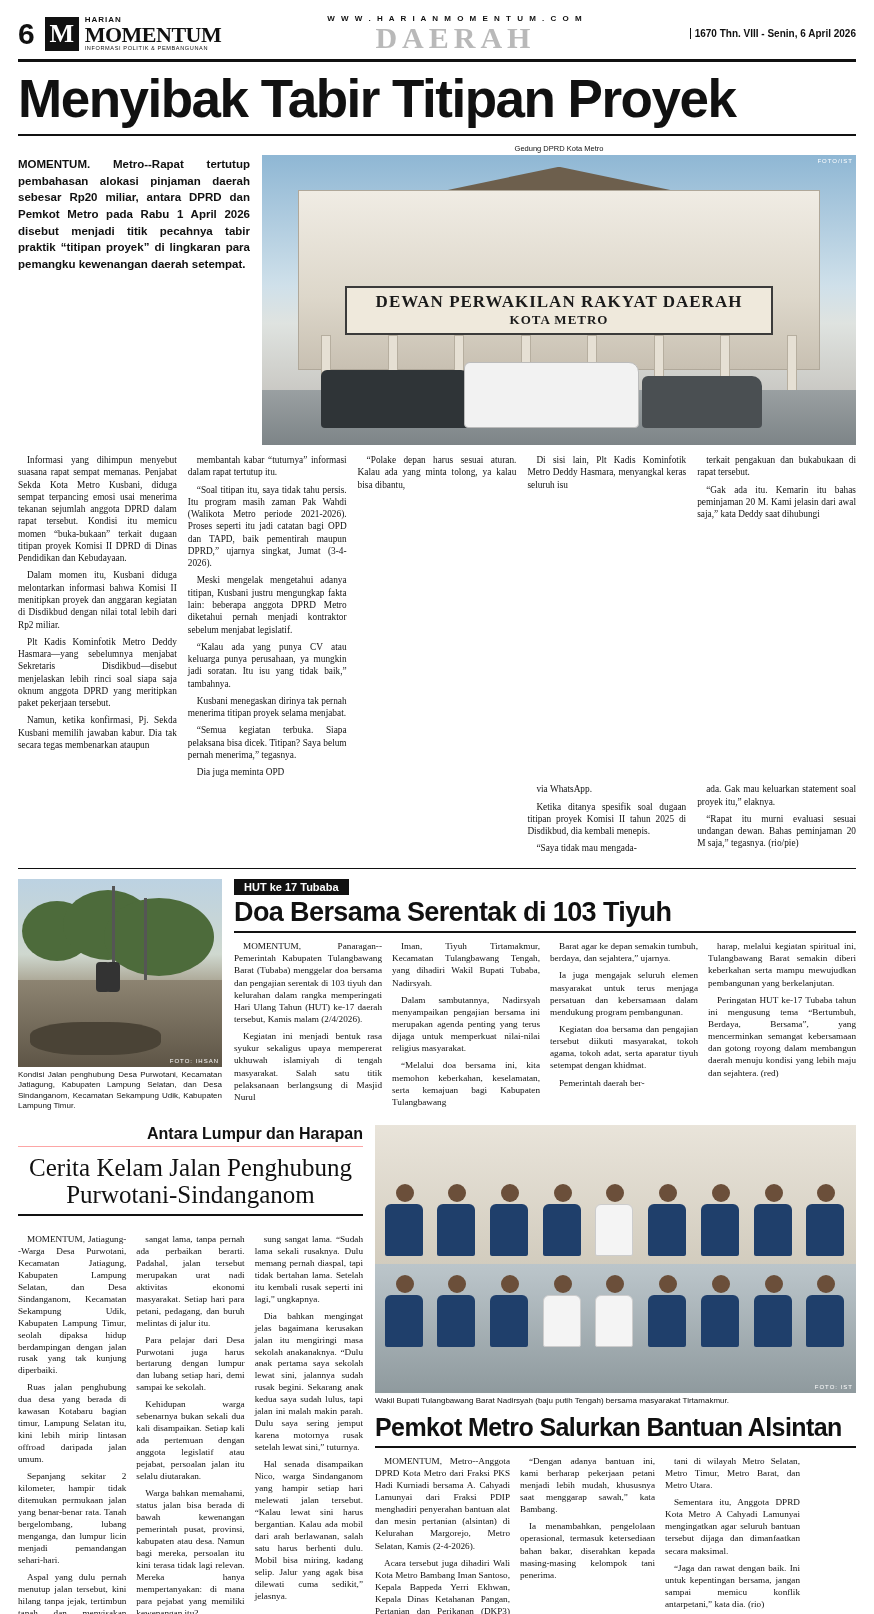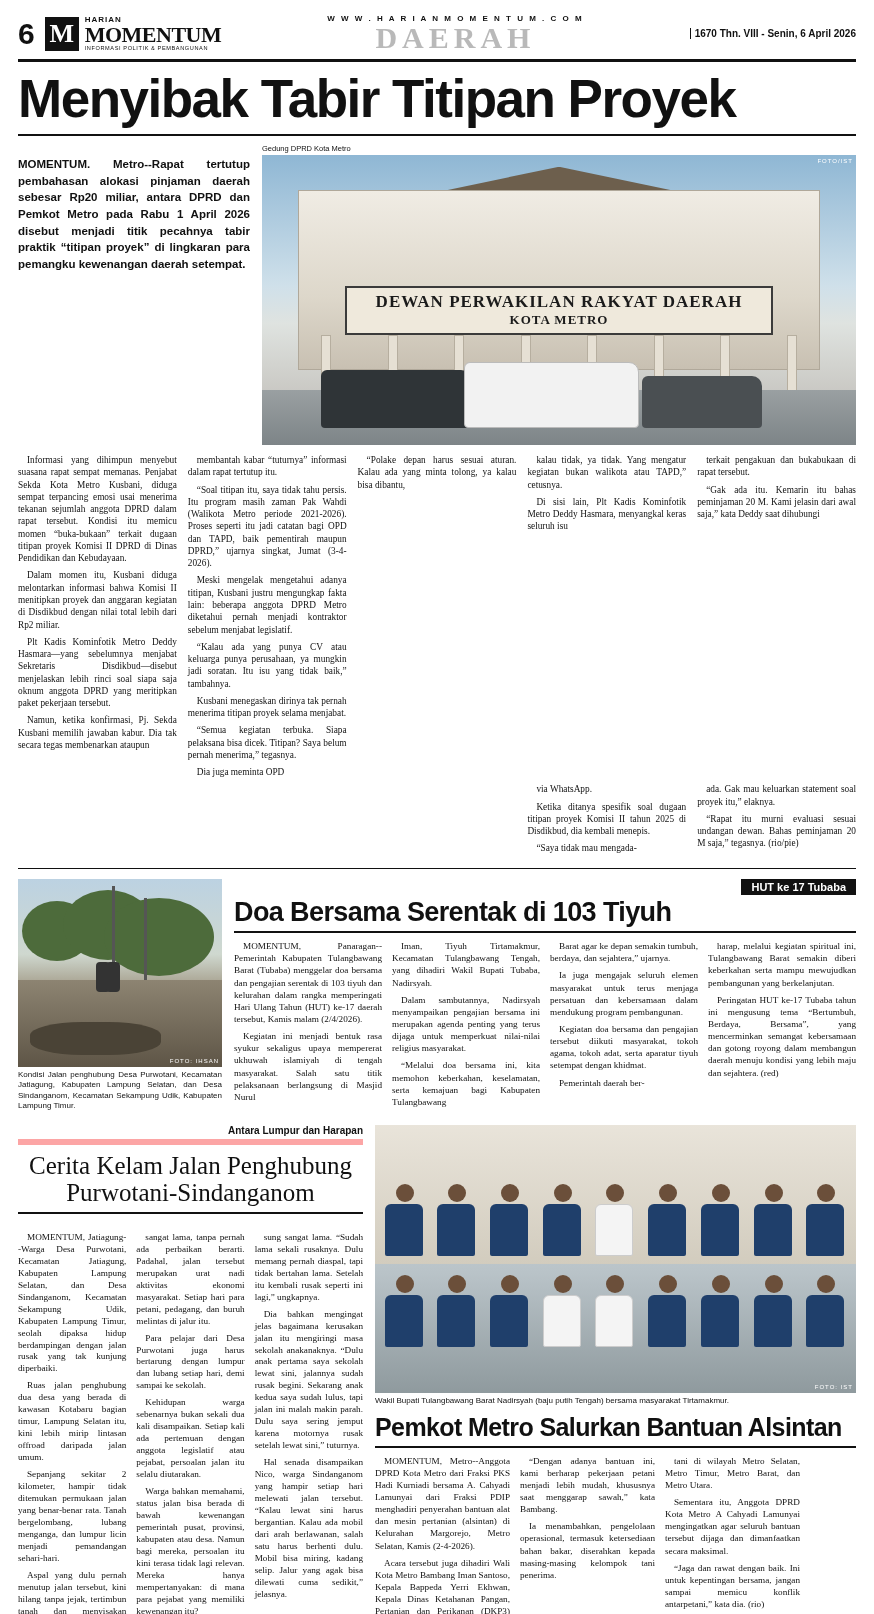--- a/index.html
+++ b/index.html
@@ -39,21 +39,21 @@
   }
 
   
   .top-story { display:flex; gap:12px; }
   .lead-col { width:232px;margin-top:12px; }
   .lead {
     font-family:"Liberation Sans", sans-serif;
     font-size:11.5px; line-height:1.45; font-weight:bold; text-align:justify;
   }
   .photo-col { flex:1; }
-  .photo-caption-top { font-family:"Liberation Sans", sans-serif; font-size:7.5px; text-align:left; line-height:1.2; margin-bottom:2px;}
+  .photo-caption-top { font-family:"Liberation Sans", sans-serif; font-size:7.5px; text-align:center; line-height:1.2; margin-bottom:2px;}
   .photo {
     position:relative; width:100%; height:290px; overflow:hidden;
     background: linear-gradient(#8fb7d4, #cfe0ea 45%, #dfe3e0 58%, #b9b4ae 100%);
     border:0;
     text-align:right;
   }
   .ph-bldg {
     position:absolute; left:6%; right:6%; top:12%; height:62%;
     background: linear-gradient(#f0ece4, #ddd7ca 60%, #c8c0b2 100%);
     border:1px solid #b0a89a;
@@ -101,39 +101,39 @@
   .p2-road { position:absolute; left:0; right:0; bottom:0; height:46%;
              background:linear-gradient(#8d8472,#5e5546); }
   .p2-water { position:absolute; left:6%; right:30%; bottom:6%; height:18%;
               background:#4a4336; border-radius:40%; }
   .p2-tree { position:absolute; background:#4d6b3b; border-radius:50%; }
   .p2-pole { position:absolute; width:3px; background:#555; }
   .p2-person { position:absolute; bottom:40%; width:14px; height:30px; background:#333; border-radius:4px; }
   .cred-right { position:absolute; right:3px; bottom:3px; font-family:"Liberation Sans",sans-serif; font-size:6px; color:#fff; letter-spacing:1px;}
   .cap { font-family:"Liberation Sans", sans-serif; font-size:8px; line-height:1.3; margin-top:3px; text-align:justify; }
 
-  .kicker-wrap { display:flex; align-items:center; gap:6px; justify-content:flex-end; }
+  .kicker-wrap { display:flex; align-items:center; gap:6px; justify-content:flex-start; }
   .kicker {
     background:#111; color:#fff; font-family:"Liberation Sans", sans-serif;
     font-weight:bold; font-size:11px; padding:2px 10px; display:inline-block;
   }
   .sec-title {
     font-family:"Liberation Sans", sans-serif; font-weight:bold;
     font-size:27px; line-height:1.05; letter-spacing:-0.6px;
     border-bottom:2px solid #111; padding-bottom:5px; margin-top:3px;
   }
   .mid-cols { display:flex; gap:10px; margin-top:7px; }
   .mc { width:148px; font-size:9.2px; line-height:1.32; text-align:justify; }
   .mc p { margin:0 0 5px 0; text-indent:9px; }
 
   
   .sec3 { display:flex; gap:12px; margin-top:12px; }
   .s3-left { width:345px; }
   .s3-right { flex:1; }
-  .over-head { text-align:right; font-family:"Liberation Sans", sans-serif; font-weight:bold; font-size:10px; border-bottom:6px solid #fca5a5; padding-bottom:3px;}
+  .over-head { text-align:right; font-family:"Liberation Sans", sans-serif; font-weight:bold; font-size:16px; border-bottom:1px solid #fca5a5; padding-bottom:3px;}
   .title-serif {
     font-family:"Liberation Serif", serif; font-size:25px; line-height:1.08;
     text-align:center; margin:7px 0 18px 0; border-bottom:2px solid #111; padding-bottom:6px;
   }
   .s3-cols { display:flex; gap:10px; }
   .s3c { width:110px; font-size:9.2px; line-height:1.3; text-align:justify; }
   .s3c p { margin:0 0 5px 0; text-indent:9px; }
 
   .photo3 { position:relative; width:100%; height:268px; overflow:hidden;
             background:linear-gradient(#d8dfe4,#b9c3c8 55%,#8f9a9e 100%); }
@@ -213,21 +213,20 @@
       <p>Meski mengelak mengetahui adanya titipan, Kusbani justru mengungkap fakta lain: beberapa anggota DPRD Metro diketahui pernah menjadi kontraktor sebelum menjabat legislatif.</p>
       <p>“Kalau ada yang punya CV atau keluarga punya perusahaan, ya mungkin jadi soratan. Itu isu yang tidak baik,” tambahnya.</p>
       <p>Kusbani menegaskan dirinya tak pernah menerima titipan proyek selama menjabat.</p>
       <p>“Semua kegiatan terbuka. Siapa pelaksana bisa dicek. Titipan? Saya belum pernah menerima,” tegasnya.</p>
       <p>Dia juga meminta OPD</p>
     </div>
     <div class="col c5">
       <p>“Polake depan harus sesuai aturan. Kalau ada yang minta tolong, ya kalau bisa dibantu,</p>
     </div>
     <div class="col c5">
-      <p>kalau tidak, ya tidak. Yang mengatur kegiatan bukan walikota atau TAPD,” cetusnya.</p>
       <p>Di sisi lain, Plt Kadis Kominfotik Metro Deddy Hasmara, menyangkal keras seluruh isu</p>
     </div>
     <div class="col c5">
       <p>terkait pengakuan dan bukabukaan di rapat tersebut.</p>
       <p>“Gak ada itu. Kemarin itu bahas peminjaman 20 M. Kami jelasin dari awal saja,” kata Deddy saat dihubungi</p>
     </div>
   </div>
   <div class="cols" style="margin-top:0">
     <div class="col c5" style="visibility:hidden"></div>
     <div class="col c5" style="visibility:hidden"></div>

